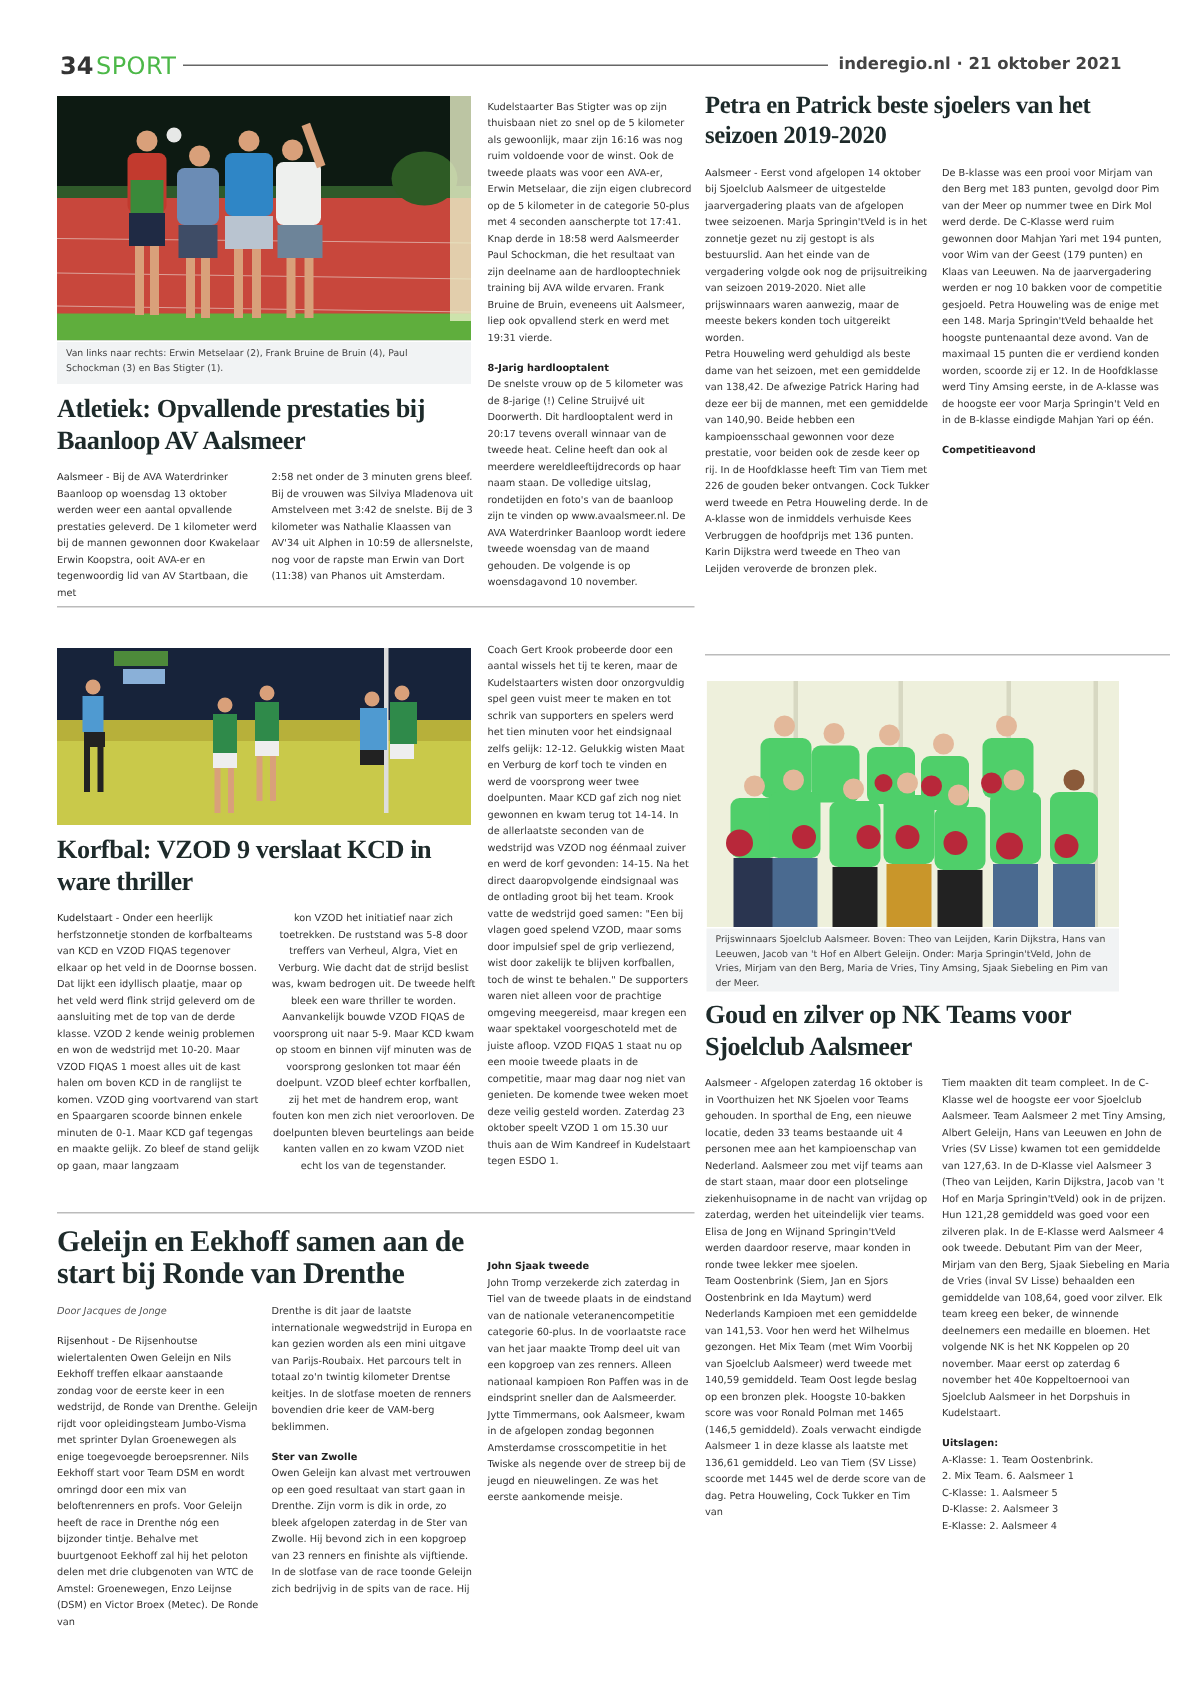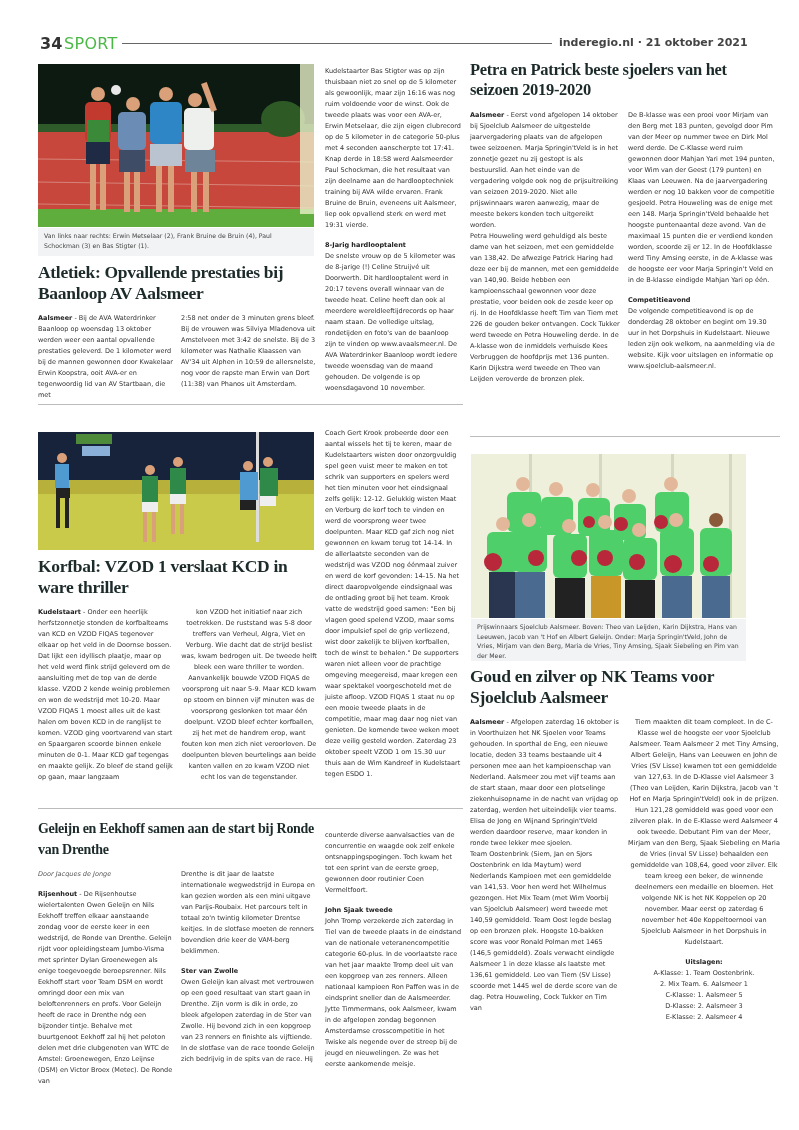--- a/index.html
+++ b/index.html
@@ -7,21 +7,21 @@
   .abs{position:absolute;}
   .hdr-page{left:40px;top:34px;font-size:16px;font-weight:bold;color:#333;}
   .hdr-section{left:64px;top:34px;font-size:16px;font-weight:normal;color:#4cb848;letter-spacing:0.3px;}
   .hdr-line{left:122px;top:43px;width:430px;height:1px;background:#666;}
   .hdr-right{left:559px;top:36px;font-size:11px;font-weight:bold;color:#444;}
   .photo{overflow:hidden;}
   .caption{background:#f1f3f4;font-size:6.2px;line-height:9.5px;color:#444;padding:3px 6px;box-sizing:border-box;}
   .headline{font-family:Liberation Serif, serif;font-weight:bold;color:#1d2a2a;letter-spacing:-0.3px;}
   .col{font-size:6.5px;line-height:11px;color:#333;}
   .col p{margin:0;}
-  .col .lead{font-weight:bold;color:#222;}
+  .col .lead{font-weight:normal;color:#222;}
   .col .sub{font-weight:bold;color:#222;margin-top:9px;}
   .col .byline{font-style:italic;color:#555;margin-bottom:9px;}
   .rule{height:1px;background:#bbb;}
 </style>
 </head>
 <body>
 
 <div class="abs hdr-page">34</div>
 <div class="abs hdr-section">SPORT</div>
 <div class="abs hdr-line"></div>
@@ -83,21 +83,20 @@
 <div class="abs rule" style="left:38px;top:404px;width:425px;"></div>
 
 <div class="abs headline" style="left:470px;top:60px;width:300px;font-size:16.5px;line-height:20px;">Petra en Patrick beste sjoelers van het seizoen 2019-2020</div>
 <div class="abs col" style="left:470px;top:110px;width:150px;">
   <p><span class="lead">Aalsmeer</span><span> - Eerst vond afgelopen 14 oktober bij Sjoelclub Aalsmeer de uitgestelde jaarvergadering plaats van de afgelopen twee seizoenen. Marja Springin'tVeld is in het zonnetje gezet nu zij gestopt is als bestuurslid. Aan het einde van de vergadering volgde ook nog de prijsuitreiking van seizoen 2019-2020. Niet alle prijswinnaars waren aanwezig, maar de meeste bekers konden toch uitgereikt worden.</span></p>
   <p>Petra Houweling werd gehuldigd als beste dame van het seizoen, met een gemiddelde van 138,42. De afwezige Patrick Haring had deze eer bij de mannen, met een gemiddelde van 140,90. Beide hebben een kampioensschaal gewonnen voor deze prestatie, voor beiden ook de zesde keer op rij. In de Hoofdklasse heeft Tim van Tiem met 226 de gouden beker ontvangen. Cock Tukker werd tweede en Petra Houweling derde. In de A-klasse won de inmiddels verhuisde Kees Verbruggen de hoofdprijs met 136 punten. Karin Dijkstra werd tweede en Theo van Leijden veroverde de bronzen plek.</p>
 </div>
 <div class="abs col" style="left:628px;top:110px;width:150px;">
   <p>De B-klasse was een prooi voor Mirjam van den Berg met 183 punten, gevolgd door Pim van der Meer op nummer twee en Dirk Mol werd derde. De C-Klasse werd ruim gewonnen door Mahjan Yari met 194 punten, voor Wim van der Geest (179 punten) en Klaas van Leeuwen. Na de jaarvergadering werden er nog 10 bakken voor de competitie gesjoeld. Petra Houweling was de enige met een 148. Marja Springin'tVeld behaalde het hoogste puntenaantal deze avond. Van de maximaal 15 punten die er verdiend konden worden, scoorde zij er 12. In de Hoofdklasse werd Tiny Amsing eerste, in de A-klasse was de hoogste eer voor Marja Springin't Veld en in de B-klasse eindigde Mahjan Yari op één.</p>
   <p class="sub">Competitieavond</p>
-  <p>De volgende competitieavond is op de donderdag 28 oktober en begint om 19.30 uur in het Dorpshuis in Kudelstaart. Nieuwe leden zijn ook welkom, na aanmelding via de website. Kijk voor uitslagen en informatie op www.sjoelclub-aalsmeer.nl.</p>
 </div>
 <div class="abs rule" style="left:470px;top:436px;width:310px;"></div>
 
 <div class="abs photo" style="left:38px;top:432px;width:276px;height:118px;">
   <svg width="276" height="118" viewBox="0 0 276 118">
     <rect width="276" height="118" fill="#c9c94a"></rect>
     <rect width="276" height="50" fill="#17233a"></rect>
     <rect y="48" width="276" height="14" fill="#b7b03a"></rect>
     <rect x="38" y="2" width="36" height="10" fill="#4d8a3a"></rect>
     <rect x="44" y="14" width="28" height="10" fill="#8ab0d8"></rect>
@@ -120,21 +119,21 @@
         <rect x="142" y="72" width="4" height="30" fill="#d9a07a"></rect>
       <circle cx="210" cy="34" r="5" fill="#d9a07a"></circle>
         <rect x="202" y="40" width="18" height="28" fill="#4f9ad1"></rect>
         <rect x="202" y="68" width="16" height="10" fill="#222"></rect>
       <circle cx="230" cy="30" r="5" fill="#d9a07a"></circle>
         <rect x="222" y="36" width="18" height="28" fill="#2f8a4a"></rect>
         <rect x="222" y="64" width="16" height="10" fill="#eee"></rect>
     </g>
   </svg>
 </div>
-<div class="abs headline" style="left:38px;top:556px;width:280px;font-size:17.5px;line-height:21px;">Korfbal: VZOD 1 verslaat KCD in ware thriller</div>
+<div class="abs headline" style="left:38px;top:556px;width:280px;font-size:17.5px;line-height:21px;">Korfbal: VZOD 9 verslaat KCD in ware thriller</div>
 <div class="abs col" style="left:38px;top:607px;width:136px;">
   <p><span class="lead">Kudelstaart</span><span> - Onder een heerlijk herfstzonnetje stonden de korfbalteams van KCD en VZOD FIQAS tegenover elkaar op het veld in de Doornse bossen. Dat lijkt een idyllisch plaatje, maar op het veld werd flink strijd geleverd om de aansluiting met de top van de derde klasse. VZOD 2 kende weinig problemen en won de wedstrijd met 10-20. Maar VZOD FIQAS 1 moest alles uit de kast halen om boven KCD in de ranglijst te komen. VZOD ging voortvarend van start en Spaargaren scoorde binnen enkele minuten de 0-1. Maar KCD gaf tegengas en maakte gelijk. Zo bleef de stand gelijk op gaan, maar langzaam</span></p>
 </div>
 <div class="abs col" style="left:181px;top:607px;width:136px;text-align:center;">
   <p>kon VZOD het initiatief naar zich toetrekken. De ruststand was 5-8 door treffers van Verheul, Algra, Viet en Verburg. Wie dacht dat de strijd beslist was, kwam bedrogen uit. De tweede helft bleek een ware thriller te worden. Aanvankelijk bouwde VZOD FIQAS de voorsprong uit naar 5-9. Maar KCD kwam op stoom en binnen vijf minuten was de voorsprong geslonken tot maar één doelpunt. VZOD bleef echter korfballen, zij het met de handrem erop, want fouten kon men zich niet veroorloven. De doelpunten bleven beurtelings aan beide kanten vallen en zo kwam VZOD niet echt los van de tegenstander.</p>
 </div>
 <div class="abs col" style="left:325px;top:428px;width:136px;">
   <p>Coach Gert Krook probeerde door een aantal wissels het tij te keren, maar de Kudelstaarters wisten door onzorgvuldig spel geen vuist meer te maken en tot schrik van supporters en spelers werd het tien minuten voor het eindsignaal zelfs gelijk: 12-12. Gelukkig wisten Maat en Verburg de korf toch te vinden en werd de voorsprong weer twee doelpunten. Maar KCD gaf zich nog niet gewonnen en kwam terug tot 14-14. In de allerlaatste seconden van de wedstrijd was VZOD nog éénmaal zuiver en werd de korf gevonden: 14-15. Na het direct daaropvolgende eindsignaal was de ontlading groot bij het team. Krook vatte de wedstrijd goed samen: "Een bij vlagen goed spelend VZOD, maar soms door impulsief spel de grip verliezend, wist door zakelijk te blijven korfballen, toch de winst te behalen." De supporters waren niet alleen voor de prachtige omgeving meegereisd, maar kregen een waar spektakel voorgeschoteld met de juiste afloop. VZOD FIQAS 1 staat nu op een mooie tweede plaats in de competitie, maar mag daar nog niet van genieten. De komende twee weken moet deze veilig gesteld worden. Zaterdag 23 oktober speelt VZOD 1 om 15.30 uur thuis aan de Wim Kandreef in Kudelstaart tegen ESDO 1.</p>
 </div>
 <div class="abs rule" style="left:38px;top:808px;width:425px;"></div>
@@ -194,37 +193,36 @@
         </g>
     </g>
   </svg>
 </div>
 <div class="abs caption" style="left:471px;top:619px;width:275px;height:42px;">Prijswinnaars Sjoelclub Aalsmeer. Boven: Theo van Leijden, Karin Dijkstra, Hans van Leeuwen, Jacob van 't Hof en Albert Geleijn. Onder: Marja Springin'tVeld, John de Vries, Mirjam van den Berg, Maria de Vries, Tiny Amsing, Sjaak Siebeling en Pim van der Meer.</div>
 <div class="abs headline" style="left:470px;top:666px;width:300px;font-size:17.5px;line-height:21px;">Goud en zilver op NK Teams voor Sjoelclub Aalsmeer</div>
 <div class="abs col" style="left:470px;top:717px;width:150px;">
   <p><span class="lead">Aalsmeer</span><span> - Afgelopen zaterdag 16 oktober is in Voorthuizen het NK Sjoelen voor Teams gehouden. In sporthal de Eng, een nieuwe locatie, deden 33 teams bestaande uit 4 personen mee aan het kampioenschap van Nederland. Aalsmeer zou met vijf teams aan de start staan, maar door een plotselinge ziekenhuisopname in de nacht van vrijdag op zaterdag, werden het uiteindelijk vier teams. Elisa de Jong en Wijnand Springin'tVeld werden daardoor reserve, maar konden in ronde twee lekker mee sjoelen.</span></p>
   <p>Team Oostenbrink (Siem, Jan en Sjors Oostenbrink en Ida Maytum) werd Nederlands Kampioen met een gemiddelde van 141,53. Voor hen werd het Wilhelmus gezongen. Het Mix Team (met Wim Voorbij van Sjoelclub Aalsmeer) werd tweede met 140,59 gemiddeld. Team Oost legde beslag op een bronzen plek. Hoogste 10-bakken score was voor Ronald Polman met 1465 (146,5 gemiddeld). Zoals verwacht eindigde Aalsmeer 1 in deze klasse als laatste met 136,61 gemiddeld. Leo van Tiem (SV Lisse) scoorde met 1445 wel de derde score van de dag. Petra Houweling, Cock Tukker en Tim van</p>
 </div>
-<div class="abs col" style="left:628px;top:717px;width:152px;text-align:center;">
+<div class="abs col" style="left:628px;top:717px;width:152px;">
   <p>Tiem maakten dit team compleet. In de C-Klasse wel de hoogste eer voor Sjoelclub Aalsmeer. Team Aalsmeer 2 met Tiny Amsing, Albert Geleijn, Hans van Leeuwen en John de Vries (SV Lisse) kwamen tot een gemiddelde van 127,63. In de D-Klasse viel Aalsmeer 3 (Theo van Leijden, Karin Dijkstra, Jacob van 't Hof en Marja Springin'tVeld) ook in de prijzen. Hun 121,28 gemiddeld was goed voor een zilveren plak. In de E-Klasse werd Aalsmeer 4 ook tweede. Debutant Pim van der Meer, Mirjam van den Berg, Sjaak Siebeling en Maria de Vries (inval SV Lisse) behaalden een gemiddelde van 108,64, goed voor zilver. Elk team kreeg een beker, de winnende deelnemers een medaille en bloemen. Het volgende NK is het NK Koppelen op 20 november. Maar eerst op zaterdag 6 november het 40e Koppeltoernooi van Sjoelclub Aalsmeer in het Dorpshuis in Kudelstaart.</p>
   <p class="sub">Uitslagen:</p>
   <p>A-Klasse: 1. Team Oostenbrink.</p>
   <p>2. Mix Team. 6. Aalsmeer 1</p>
   <p>C-Klasse: 1. Aalsmeer 5</p>
   <p>D-Klasse: 2. Aalsmeer 3</p>
   <p>E-Klasse: 2. Aalsmeer 4</p>
 </div>
 
-<div class="abs headline" style="left:38px;top:818px;width:290px;font-size:14px;line-height:21px;">Geleijn en Eekhoff samen aan de start bij Ronde van Drenthe</div>
+<div class="abs headline" style="left:38px;top:818px;width:290px;font-size:20px;line-height:21px;">Geleijn en Eekhoff samen aan de start bij Ronde van Drenthe</div>
 <div class="abs col" style="left:38px;top:869px;width:136px;">
   <p class="byline">Door Jacques de Jonge</p>
   <p><span class="lead">Rijsenhout</span><span> - De Rijsenhoutse wielertalenten Owen Geleijn en Nils Eekhoff treffen elkaar aanstaande zondag voor de eerste keer in een wedstrijd, de Ronde van Drenthe. Geleijn rijdt voor opleidingsteam Jumbo-Visma met sprinter Dylan Groenewegen als enige toegevoegde beroepsrenner. Nils Eekhoff start voor Team DSM en wordt omringd door een mix van beloftenrenners en profs. Voor Geleijn heeft de race in Drenthe nóg een bijzonder tintje. Behalve met buurtgenoot Eekhoff zal hij het peloton delen met drie clubgenoten van WTC de Amstel: Groenewegen, Enzo Leijnse (DSM) en Victor Broex (Metec). De Ronde van</span></p>
 </div>
 <div class="abs col" style="left:181px;top:869px;width:136px;">
   <p>Drenthe is dit jaar de laatste internationale wegwedstrijd in Europa en kan gezien worden als een mini uitgave van Parijs-Roubaix. Het parcours telt in totaal zo'n twintig kilometer Drentse keitjes. In de slotfase moeten de renners bovendien drie keer de VAM-berg beklimmen.</p>
   <p class="sub">Ster van Zwolle</p>
   <p>Owen Geleijn kan alvast met vertrouwen op een goed resultaat van start gaan in Drenthe. Zijn vorm is dik in orde, zo bleek afgelopen zaterdag in de Ster van Zwolle. Hij bevond zich in een kopgroep van 23 renners en finishte als vijftiende. In de slotfase van de race toonde Geleijn zich bedrijvig in de spits van de race. Hij</p>
 </div>
 <div class="abs col" style="left:325px;top:830px;width:136px;">
-  <p>counterde diverse aanvalsacties van de concurrentie en waagde ook zelf enkele ontsnappingspogingen. Toch kwam het tot een sprint van de eerste groep, gewonnen door routinier Coen Vermeltfoort.</p>
   <p class="sub">John Sjaak tweede</p>
   <p>John Tromp verzekerde zich zaterdag in Tiel van de tweede plaats in de eindstand van de nationale veteranencompetitie categorie 60-plus. In de voorlaatste race van het jaar maakte Tromp deel uit van een kopgroep van zes renners. Alleen nationaal kampioen Ron Paffen was in de eindsprint sneller dan de Aalsmeerder. Jytte Timmermans, ook Aalsmeer, kwam in de afgelopen zondag begonnen Amsterdamse crosscompetitie in het Twiske als negende over de streep bij de jeugd en nieuwelingen. Ze was het eerste aankomende meisje.</p>
 </div>
 
 </body></html>

